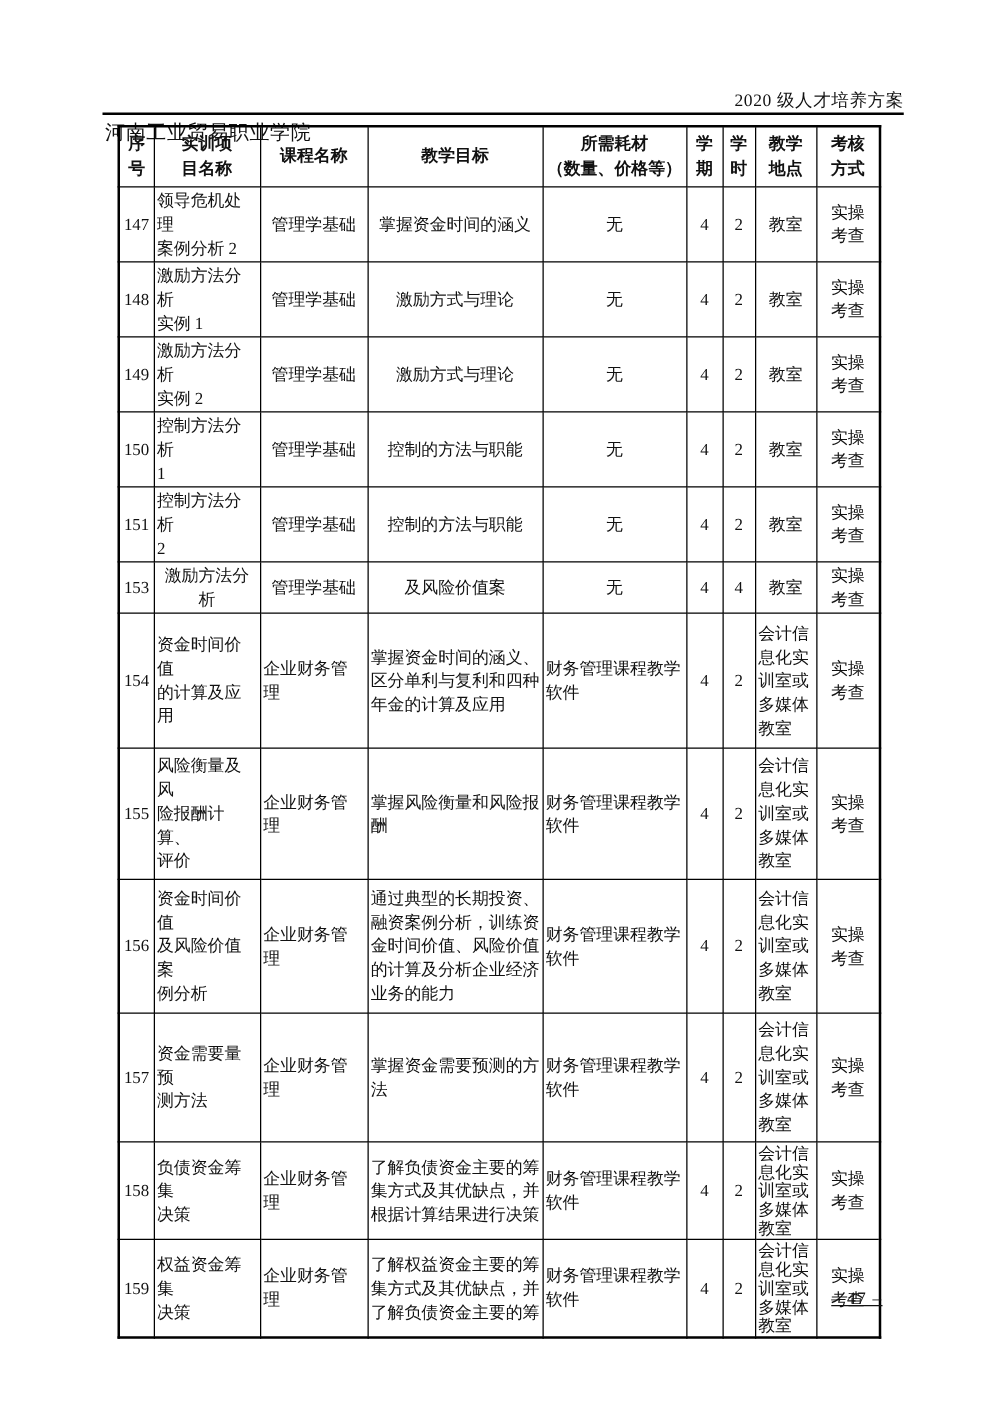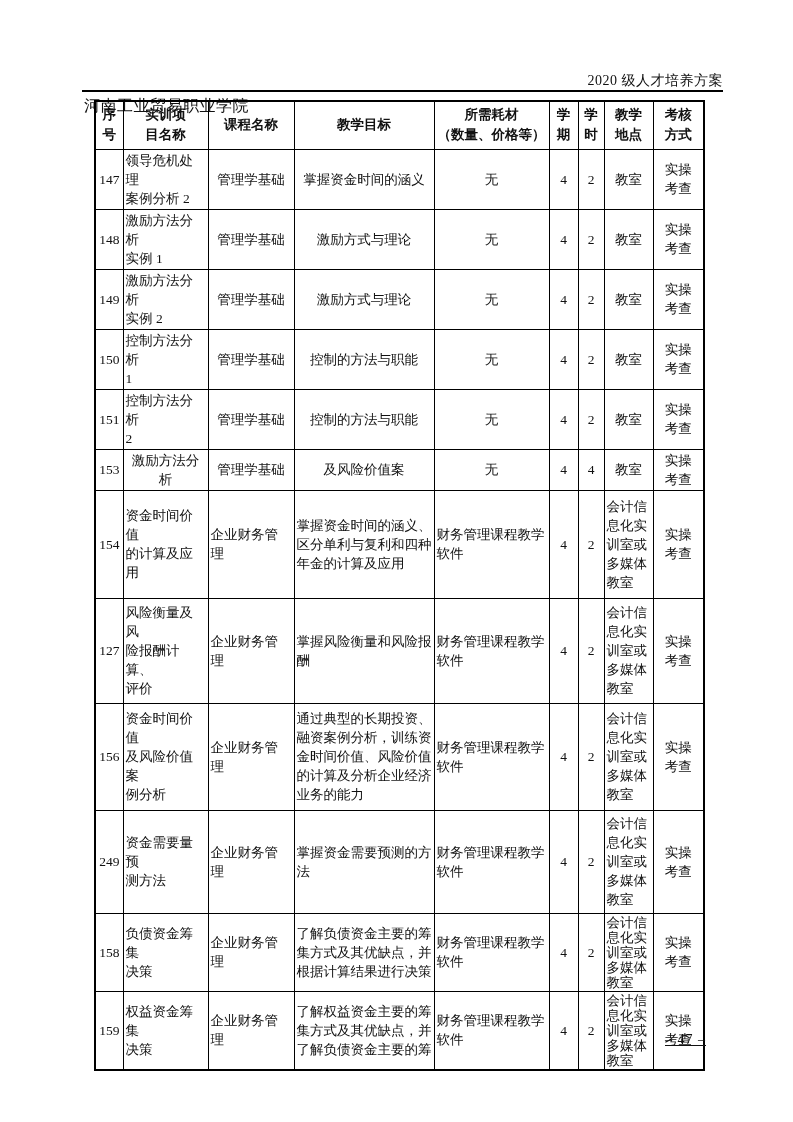--- a/index.html
+++ b/index.html
@@ -171,21 +171,21 @@
         <td class="cell-hours">2</td>
         <td class="cell-location align-left">会计信
 息化实
 训室或
 多媒体
 教室</td>
         <td class="cell-assessment">实操
 考查</td>
       </tr>
       <tr style="height: 105px;">
-        <td class="cell-no">127</td>
+        <td class="cell-no">155</td>
         <td class="cell-name align-left">风险衡量及风
 险报酬计算、
 评价</td>
         <td class="cell-course align-left">企业财务管
 理</td>
         <td class="cell-goal align-left">掌握风险衡量和风险报
 酬</td>
         <td class="cell-materials align-left">财务管理课程教学
 软件</td>
         <td class="cell-term">4</td>
@@ -216,21 +216,21 @@
         <td class="cell-hours">2</td>
         <td class="cell-location align-left">会计信
 息化实
 训室或
 多媒体
 教室</td>
         <td class="cell-assessment">实操
 考查</td>
       </tr>
       <tr style="height: 103px;">
-        <td class="cell-no">249</td>
+        <td class="cell-no">157</td>
         <td class="cell-name align-left">资金需要量预
 测方法</td>
         <td class="cell-course align-left">企业财务管
 理</td>
         <td class="cell-goal align-left">掌握资金需要预测的方
 法</td>
         <td class="cell-materials align-left">财务管理课程教学
 软件</td>
         <td class="cell-term">4</td>
         <td class="cell-hours">2</td>

